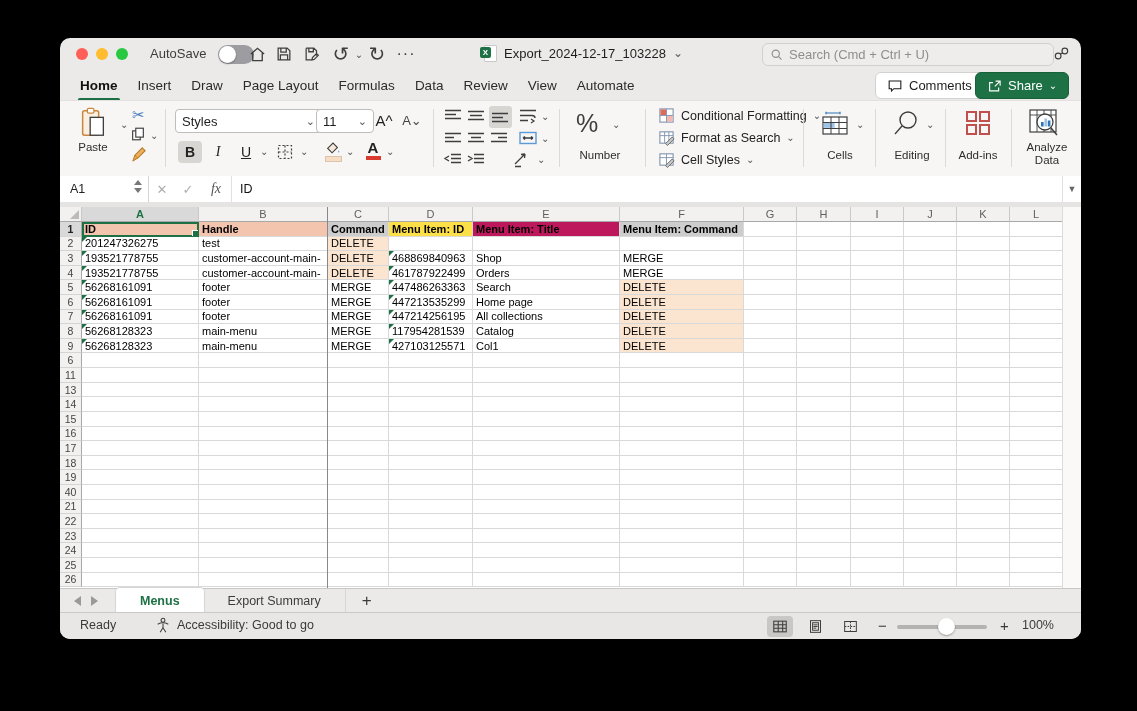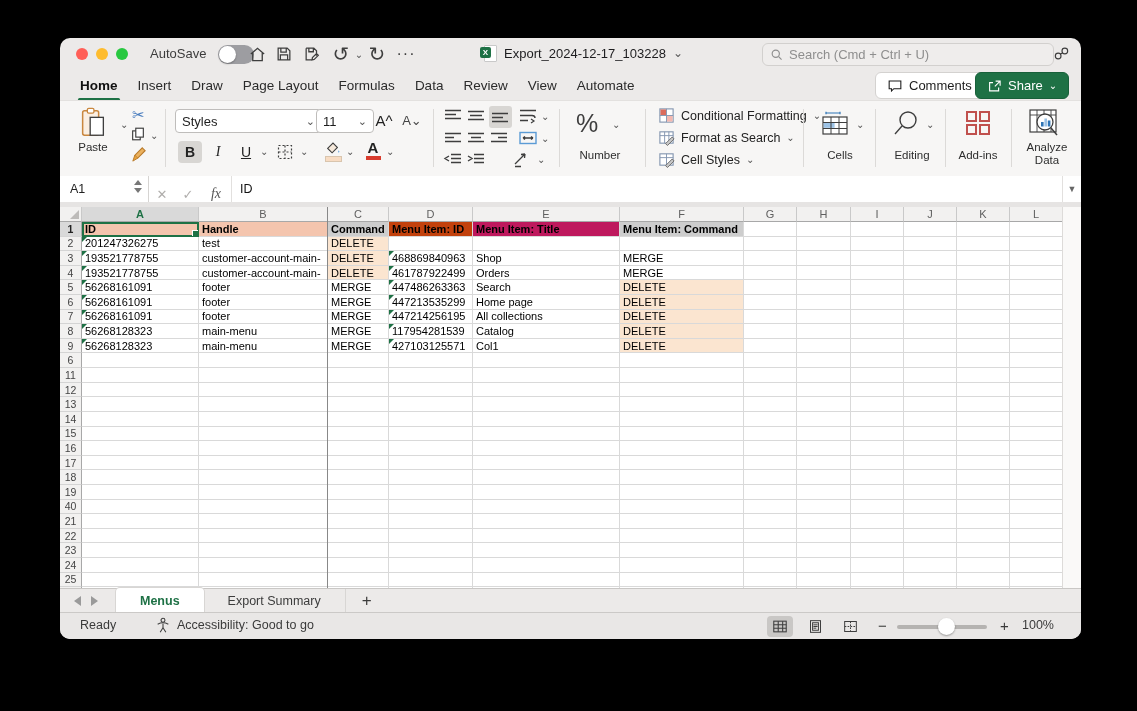--- a/index.html
+++ b/index.html
@@ -37,21 +37,21 @@
   .fmtbtn{position:absolute;width:24px;height:22px;border-radius:4px;display:flex;align-items:center;justify-content:center;font-size:14px;color:#222;}
   .fmtbtn.on{background:#D8D6D3;}
   .alnico{position:absolute;width:20px;height:16px;}
   .alnico svg{stroke:#3e3e3e;stroke-width:1.4;fill:none;}
   .smchev{position:absolute;font-size:10px;color:#555;}
   .stylerow{position:absolute;display:flex;align-items:center;gap:6px;font-size:12.5px;color:#222;}
   .bigbtn{position:absolute;text-align:center;font-size:11.5px;color:#2e2e2e;}
   .redline{width:15px;height:4px;background:#D83B2D;margin:0 auto;}
   .peachline{width:15px;height:4px;background:#F8DCC3;margin:0 auto;border:1px solid #d9c5ae;}
   
-  .fbar{position:absolute;left:0;top:138px;width:100%;height:26px;background:#fff;border-bottom:1px solid #C9C7C5;display:flex;align-items:flex-end;}
+  .fbar{position:absolute;left:0;top:138px;width:100%;height:26px;background:#fff;border-bottom:1px solid #C9C7C5;display:flex;align-items:center;}
   .namebox{width:78px;height:100%;border-right:1px solid #D6D4D2;display:flex;align-items:center;padding-left:10px;font-size:12.5px;color:#222;position:relative;}
   .spin{position:absolute;right:6px;top:4px;display:flex;flex-direction:column;gap:3px;}
   .spin i{width:0;height:0;border-left:4px solid transparent;border-right:4px solid transparent;}
   .spin .up{border-bottom:5px solid #777;}
   .spin .dn{border-top:5px solid #777;}
   .fbtn{width:26px;text-align:center;color:#b0aeac;font-size:13px;}
   .fx{font-style:italic;font-family:"Liberation Serif",serif;color:#555;font-size:14px;width:30px;text-align:center;}
   .fval{border-left:1px solid #E2E0DE;padding-left:8px;font-size:12.5px;color:#111;flex:1;height:100%;display:flex;align-items:center;}
   .fdrop{width:18px;height:100%;border-left:1px solid #E2E0DE;display:flex;align-items:center;justify-content:center;color:#666;font-size:9px;}
   
@@ -400,21 +400,21 @@
           <div class="cell bold sel" style="width: 117px; background: rgb(244, 197, 174);">
             <span>ID</span>
             <i class="handle"></i>
           </div>
           <div class="cell bold" style="width: 129px; background: rgb(244, 197, 174);">
             <span>Handle</span>
           </div>
           <div class="cell bold" style="width: 61px; background: rgb(205, 205, 205);">
             <span>Command</span>
           </div>
-          <div class="cell bold" style="width: 84px; background: #c2410c; text-align: right;">
+          <div class="cell bold" style="width: 84px; background: #fde047; text-align: right;">
             <span>Menu Item: ID</span>
           </div>
           <div class="cell bold" style="width: 147px; background: #be185d;">
             <span>Menu Item: Title</span>
           </div>
           <div class="cell bold" style="width: 124px; background: rgb(205, 205, 205);">
             <span>Menu Item: Command</span>
           </div>
           <div class="cell" style="width: 53px;"></div>
           <div class="cell" style="width: 54px;"></div>
@@ -658,35 +658,20 @@
           <div class="cell" style="width: 124px;"></div>
           <div class="cell" style="width: 53px;"></div>
           <div class="cell" style="width: 54px;"></div>
           <div class="cell" style="width: 53px;"></div>
           <div class="cell" style="width: 53px;"></div>
           <div class="cell" style="width: 53px;"></div>
           <div class="cell" style="width: 53px;"></div>
         </div>
         <div class="srow">
           <div class="rhcell" style="width: 22px;">11</div>
-          <div class="cell" style="width: 117px;"></div>
-          <div class="cell" style="width: 129px;"></div>
-          <div class="cell" style="width: 61px;"></div>
-          <div class="cell" style="width: 84px;"></div>
-          <div class="cell" style="width: 147px;"></div>
-          <div class="cell" style="width: 124px;"></div>
-          <div class="cell" style="width: 53px;"></div>
-          <div class="cell" style="width: 54px;"></div>
-          <div class="cell" style="width: 53px;"></div>
-          <div class="cell" style="width: 53px;"></div>
-          <div class="cell" style="width: 53px;"></div>
-          <div class="cell" style="width: 53px;"></div>
-        </div>
-        <div class="srow">
-          <div class="rhcell" style="width: 22px;">12</div>
           <div class="cell" style="width: 117px;"></div>
           <div class="cell" style="width: 129px;"></div>
           <div class="cell" style="width: 61px;"></div>
           <div class="cell" style="width: 84px;"></div>
           <div class="cell" style="width: 147px;"></div>
           <div class="cell" style="width: 124px;"></div>
           <div class="cell" style="width: 53px;"></div>
           <div class="cell" style="width: 54px;"></div>
           <div class="cell" style="width: 53px;"></div>
           <div class="cell" style="width: 53px;"></div>

